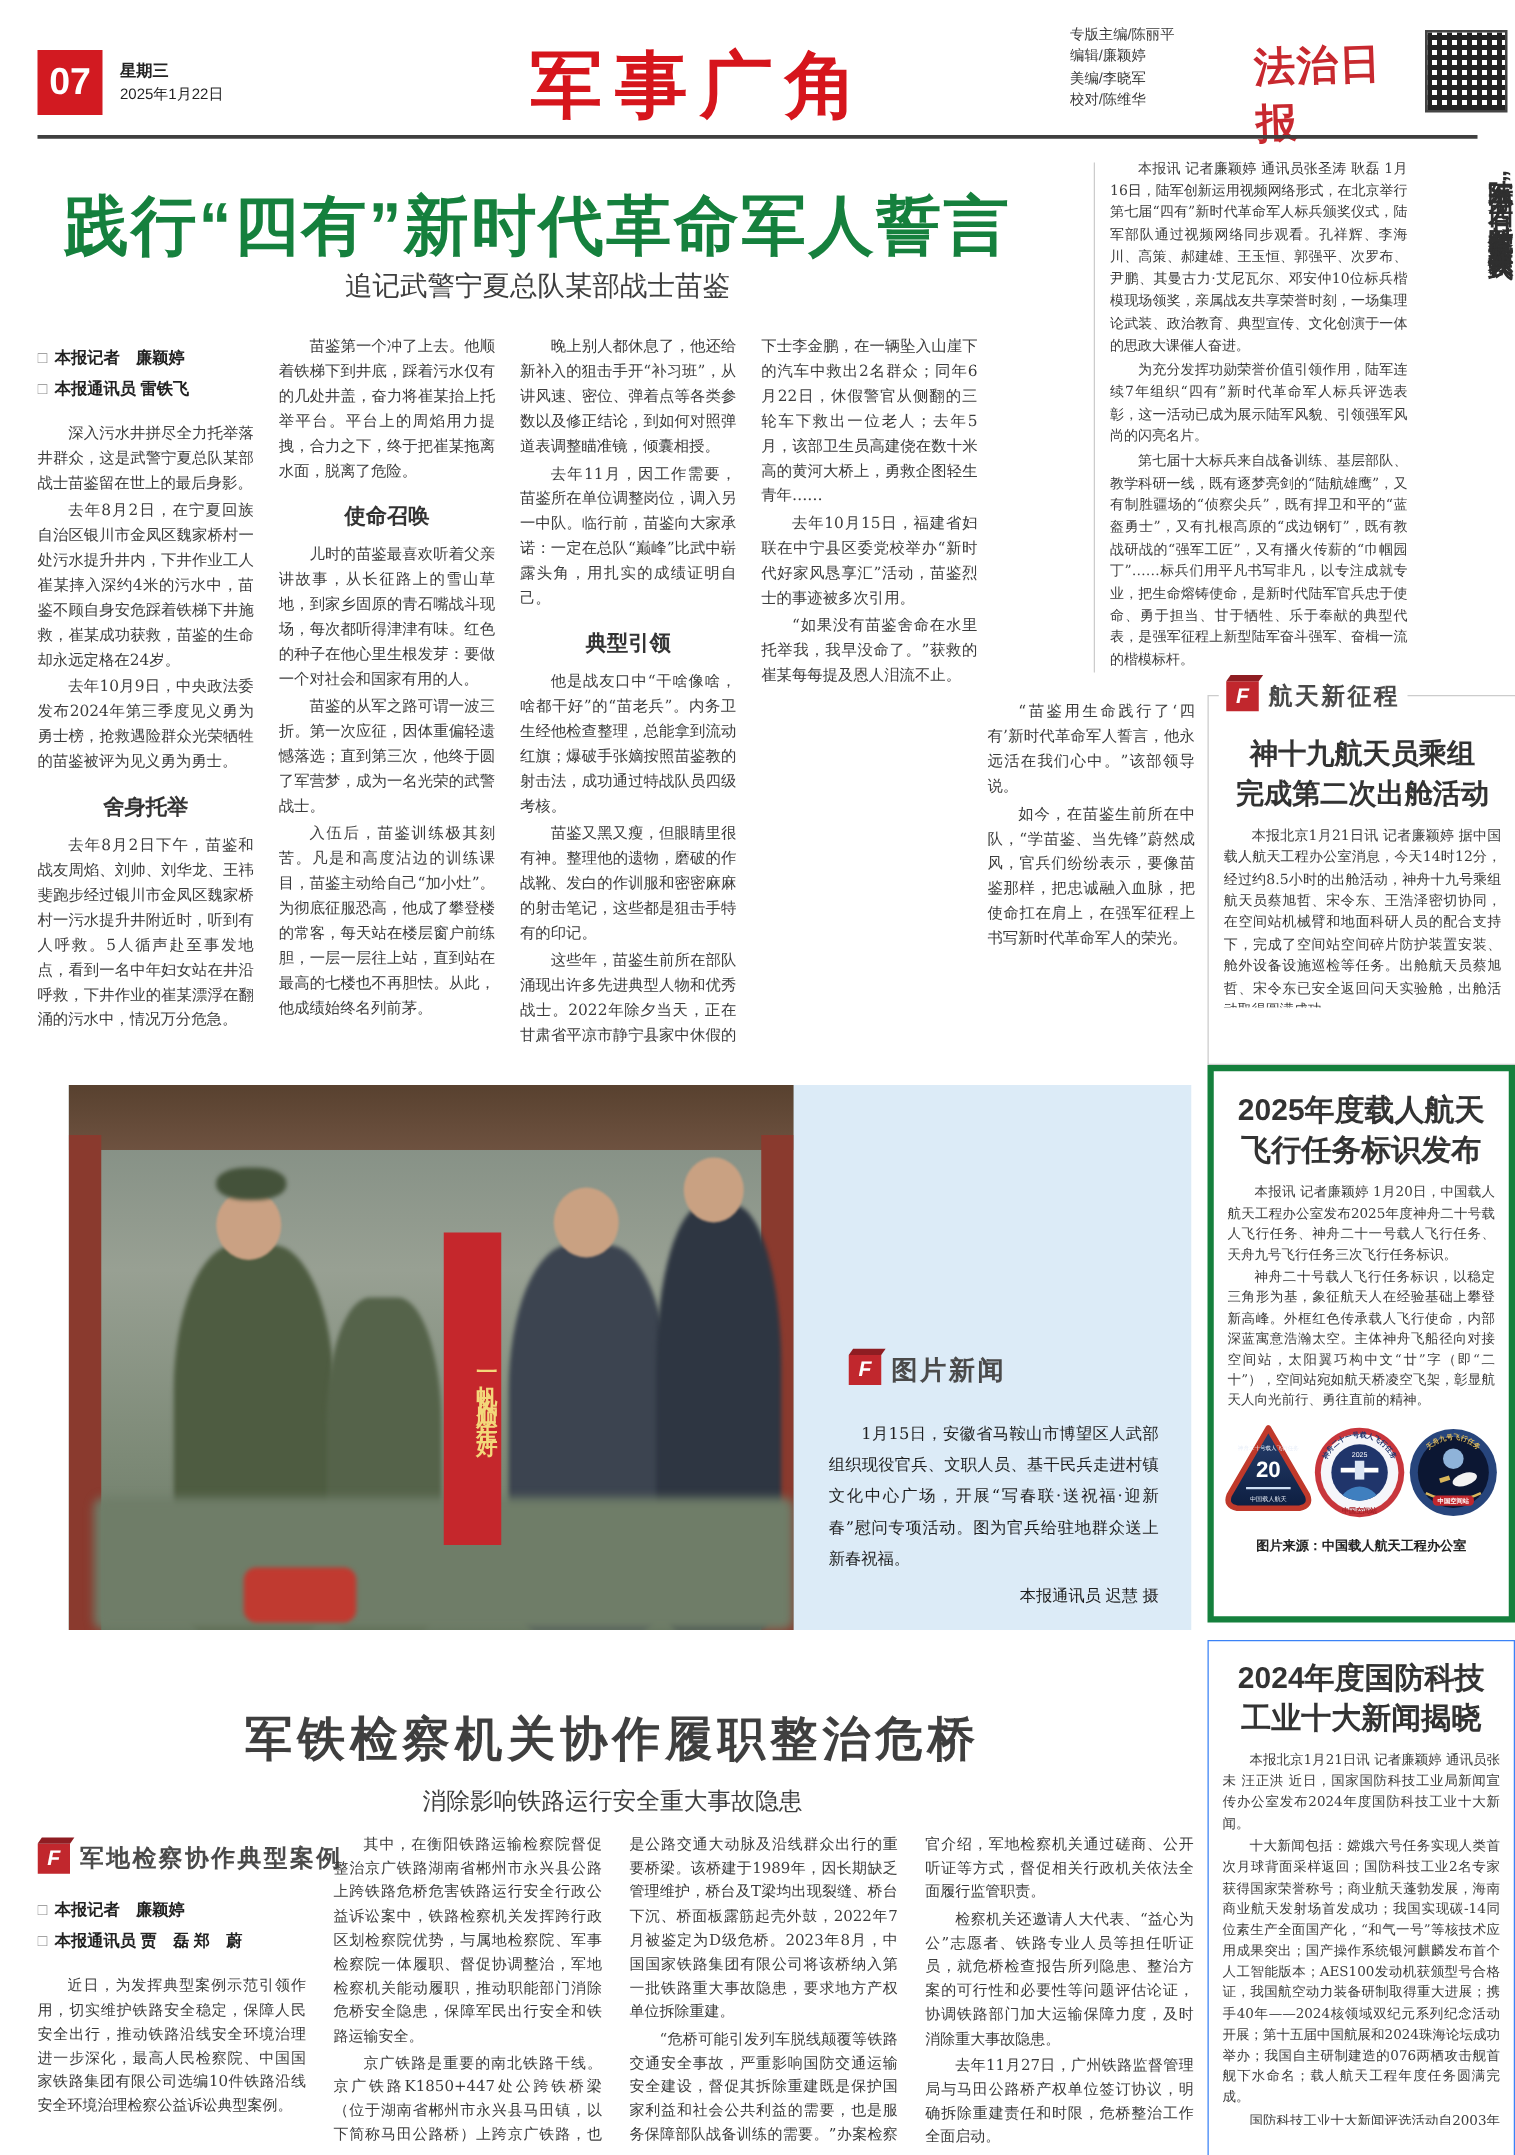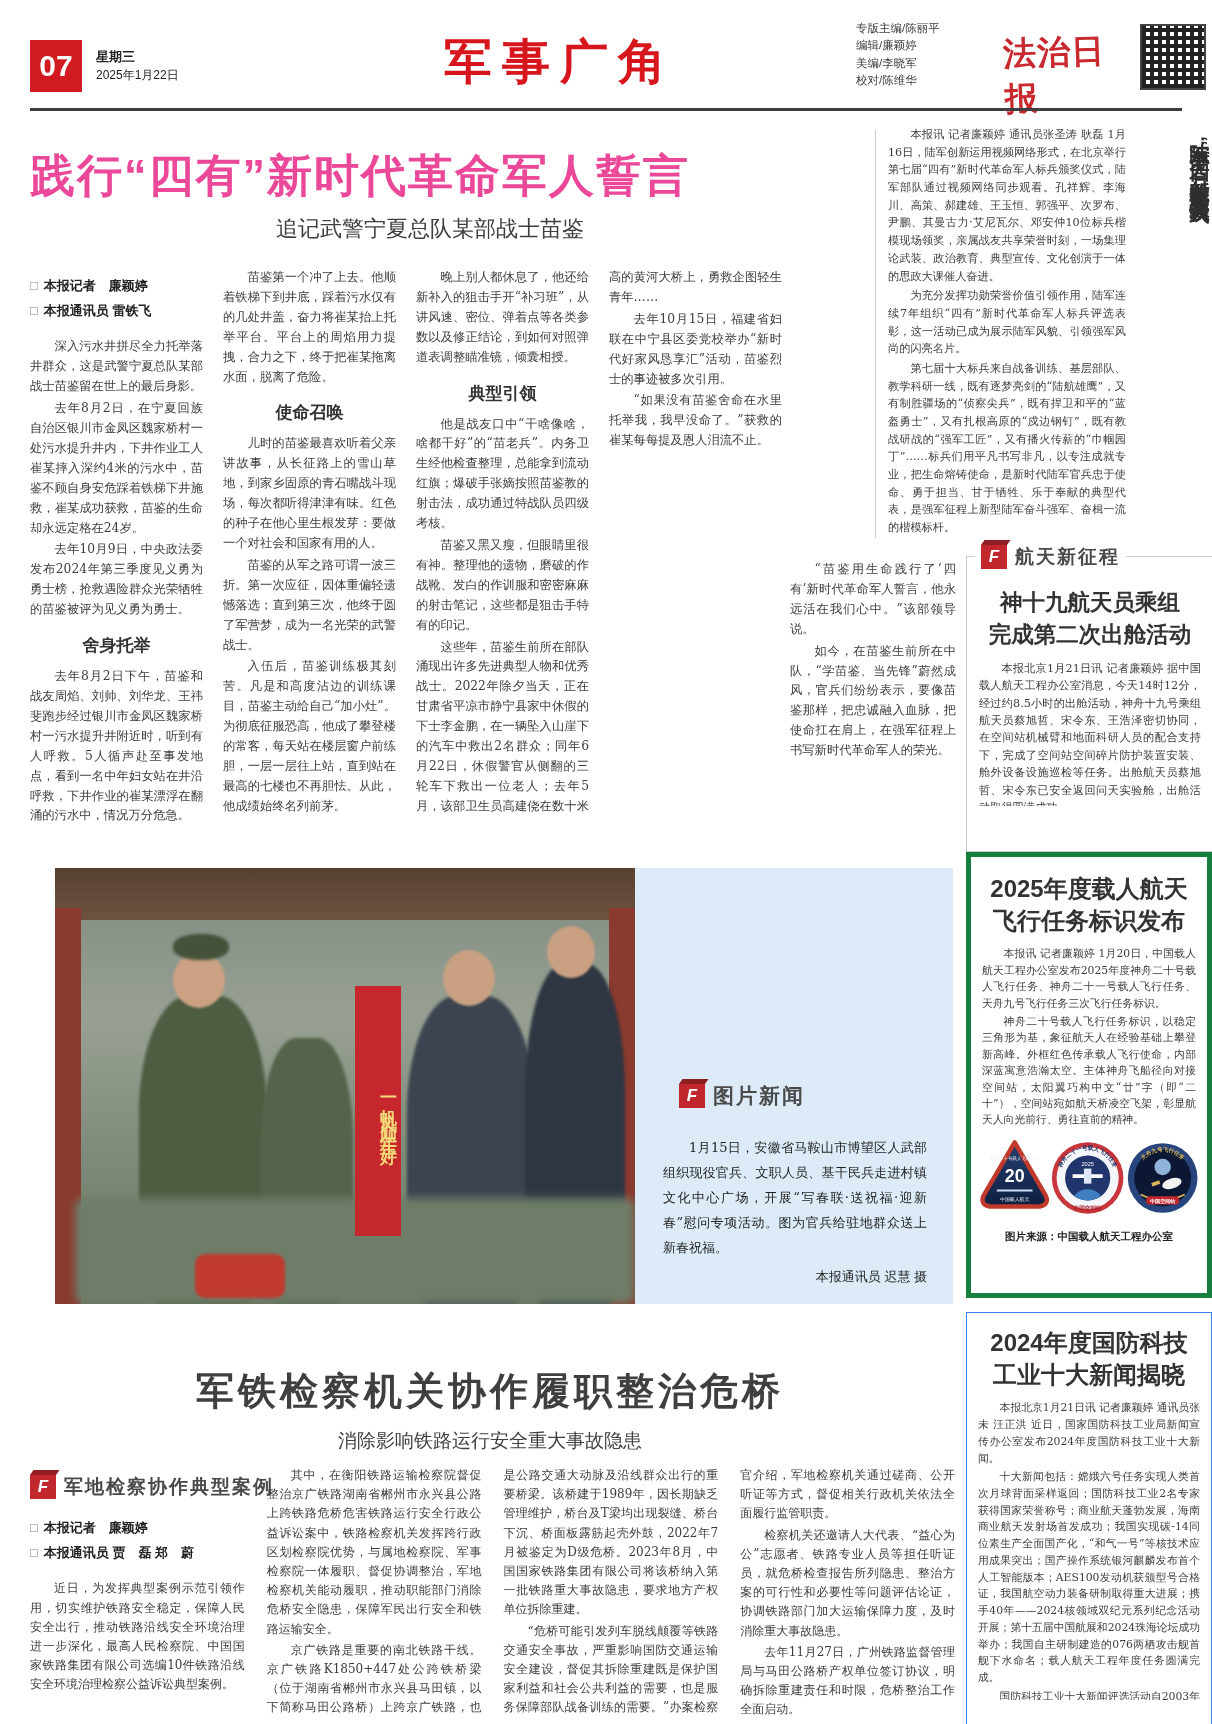--- a/index.html
+++ b/index.html
@@ -5,39 +5,39 @@
   html,body{margin:0;padding:0;background:#e8e8e8;}
   #page{position:relative;width:1212px;height:1724px;background:#ffffff;margin:0 auto;overflow:hidden;
         font-family:"Liberation Sans",sans-serif;color:#3c3c3c;}
   
   .pnum{position:absolute;left:30px;top:40px;width:52px;height:52px;background:#d21a21;color:#fff;
         font-size:30px;font-weight:bold;text-align:center;line-height:52px;}
   .pdate{position:absolute;left:96px;top:48px;line-height:1.45;color:#222;}
   .pdate .wd{font-size:13px;font-weight:bold;}
   .pdate .dt{font-size:12px;}
   .sec-title{position:absolute;left:380px;top:30px;width:360px;text-align:center;
-             font-size:48px;font-weight:bold;color:#d6151c;letter-spacing:10px;}
+             font-size:58px;font-weight:bold;color:#d6151c;letter-spacing:10px;}
   .editors{position:absolute;left:856px;top:20px;width:144px;text-align:right;font-size:11.5px;
            line-height:1.5;color:#333;}
   .editors .flow-p{margin:0;text-indent:0;font-size:11.5px;line-height:1.5;font-family:"Liberation Sans",sans-serif;}
   .paper-name{position:absolute;left:1004px;top:30px;width:130px;font-size:33px;font-weight:bold;
               color:#c8292f;font-family:"DejaVu Serif",serif;transform:rotate(-2deg);letter-spacing:1px;}
   .qr{position:absolute;left:1140px;top:24px;width:62px;height:62px;border:2px solid #444;
       background:
         repeating-linear-gradient(0deg,#222 0 4px,transparent 4px 8px),
         repeating-linear-gradient(90deg,#222 0 4px,#fff 4px 8px);}
   .hrule{position:absolute;left:30px;top:108px;width:1152px;height:3px;background:#3f3f3f;}
   
   .flow-p{margin:0 0 2px 0;font-size:12.3px;line-height:1.62;text-align:justify;text-indent:2em;
           color:#3c3c3c;font-family:"DejaVu Serif",serif;}
   .flow-h{text-align:center;font-size:17px;font-weight:bold;color:#333;margin:14px 0 10px 0;
           font-family:"Liberation Sans",sans-serif;}
   
-  .m-title{position:absolute;left:30px;top:146px;width:800px;text-align:left;font-size:45px;
-           font-weight:bold;color:#ec4899;letter-spacing:2px;}
+  .m-title{position:absolute;left:30px;top:146px;width:800px;text-align:center;font-size:52px;
+           font-weight:bold;color:#15803d;letter-spacing:2px;}
   .m-sub{position:absolute;left:30px;top:214px;width:800px;text-align:center;font-size:22px;color:#3f3f3f;}
   .m-cols{position:absolute;left:30px;top:268px;width:752px;height:574px;
           column-count:4;column-gap:20px;column-fill:auto;overflow:hidden;}
   .byline{margin:6px 0 14px 0;font-size:13px;font-weight:bold;color:#222;line-height:1.9;
           break-inside:avoid;}
   .byline .sq{color:#888;font-weight:normal;margin-right:6px;}
   .m-tail{position:absolute;left:790px;top:560px;width:166px;height:282px;overflow:hidden;}
   .vr1{position:absolute;left:875px;top:130px;width:1px;height:408px;background:#ccc;}
   
   .army-box{position:absolute;left:888px;top:124px;width:324px;height:414px;background:#fff;}
@@ -130,20 +130,21 @@
         <p class="flow-p">去年8月2日，在宁夏回族自治区银川市金凤区魏家桥村一处污水提升井内，下井作业工人崔某摔入深约4米的污水中，苗鉴不顾自身安危踩着铁梯下井施救，崔某成功获救，苗鉴的生命却永远定格在24岁。</p>
         <p class="flow-p">去年10月9日，中央政法委发布2024年第三季度见义勇为勇士榜，抢救遇险群众光荣牺牲的苗鉴被评为见义勇为勇士。</p>
         <div class="flow-h">舍身托举</div>
         <p class="flow-p">去年8月2日下午，苗鉴和战友周焰、刘帅、刘华龙、王祎斐跑步经过银川市金凤区魏家桥村一污水提升井附近时，听到有人呼救。5人循声赴至事发地点，看到一名中年妇女站在井沿呼救，下井作业的崔某漂浮在翻涌的污水中，情况万分危急。</p>
         <p class="flow-p">苗鉴第一个冲了上去。他顺着铁梯下到井底，踩着污水仅有的几处井盖，奋力将崔某抬上托举平台。平台上的周焰用力提拽，合力之下，终于把崔某拖离水面，脱离了危险。</p>
         <div class="flow-h">使命召唤</div>
         <p class="flow-p">儿时的苗鉴最喜欢听着父亲讲故事，从长征路上的雪山草地，到家乡固原的青石嘴战斗现场，每次都听得津津有味。红色的种子在他心里生根发芽：要做一个对社会和国家有用的人。</p>
         <p class="flow-p">苗鉴的从军之路可谓一波三折。第一次应征，因体重偏轻遗憾落选；直到第三次，他终于圆了军营梦，成为一名光荣的武警战士。</p>
         <p class="flow-p">入伍后，苗鉴训练极其刻苦。凡是和高度沾边的训练课目，苗鉴主动给自己“加小灶”。为彻底征服恐高，他成了攀登楼的常客，每天站在楼层窗户前练胆，一层一层往上站，直到站在最高的七楼也不再胆怯。从此，他成绩始终名列前茅。</p>
         <p class="flow-p">晚上别人都休息了，他还给新补入的狙击手开“补习班”，从讲风速、密位、弹着点等各类参数以及修正结论，到如何对照弹道表调整瞄准镜，倾囊相授。</p>
+        <p class="flow-p">去年11月，因工作需要，苗鉴所在单位调整岗位，调入另一中队。临行前，苗鉴向大家承诺：一定在总队“巅峰”比武中崭露头角，用扎实的成绩证明自己。</p>
         <div class="flow-h">典型引领</div>
         <p class="flow-p">他是战友口中“干啥像啥，啥都干好”的“苗老兵”。内务卫生经他检查整理，总能拿到流动红旗；爆破手张嫡按照苗鉴教的射击法，成功通过特战队员四级考核。</p>
         <p class="flow-p">苗鉴又黑又瘦，但眼睛里很有神。整理他的遗物，磨破的作战靴、发白的作训服和密密麻麻的射击笔记，这些都是狙击手特有的印记。</p>
         <p class="flow-p">这些年，苗鉴生前所在部队涌现出许多先进典型人物和优秀战士。2022年除夕当天，正在甘肃省平凉市静宁县家中休假的下士李金鹏，在一辆坠入山崖下的汽车中救出2名群众；同年6月22日，休假警官从侧翻的三轮车下救出一位老人；去年5月，该部卫生员高建侥在数十米高的黄河大桥上，勇救企图轻生青年……</p>
         <p class="flow-p">去年10月15日，福建省妇联在中宁县区委党校举办“新时代好家风恳享汇”活动，苗鉴烈士的事迹被多次引用。</p>
         <p class="flow-p">“如果没有苗鉴舍命在水里托举我，我早没命了。”获救的崔某每每提及恩人泪流不止。</p>
       </div>
   </div>
   <div class="m-tail">
       <p class="flow-p">“苗鉴用生命践行了‘四有’新时代革命军人誓言，他永远活在我们心中。”该部领导说。</p>

